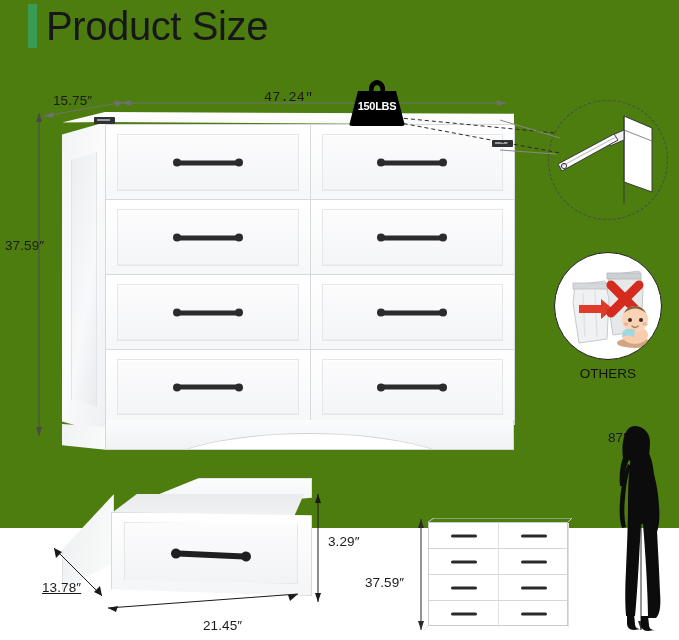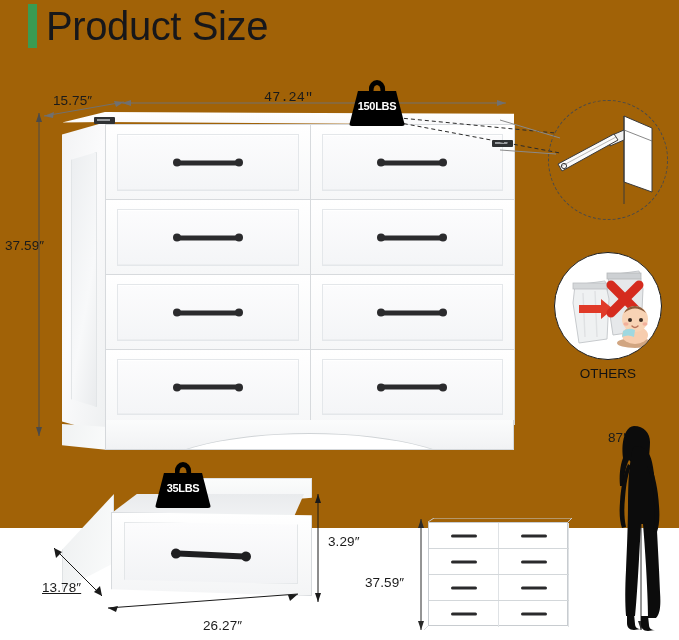--- a/index.html
+++ b/index.html
@@ -6,21 +6,21 @@
   html, body {
     margin: 0; padding: 0;
     width: 679px; height: 640px;
     background: #ffffff;
     font-family: "Liberation Sans", sans-serif;
     overflow: hidden;
   }
   #page {
     position: relative;
     width: 679px; height: 528px;
-    background: #a16207;
+    background: #4d7c0f;
   }
 
   
   #title-row {
     position: absolute;
     left: 28px; top: 4px;
     display: flex;
     align-items: center;
     gap: 9px;
   }
@@ -490,39 +490,34 @@
 
   <div id="loose-drawer">
     <div id="ld-back-top"></div>
     <div id="ld-inner"></div>
     <div id="ld-left"></div>
     <div id="ld-front"></div>
     <div id="ld-front-panel"></div>
     <div id="ld-handle"></div>
   </div>
 
-  <div class="weight-badge" style="left:155px; top:462px;">
-    <div class="ring"></div>
-    <div class="body"></div>
-    <div class="lbl">35LBS</div>
-  </div>
 
   <svg style="position:absolute;left:40px;top:540px;width:80px;height:70px;">
     <line x1="14" y1="8" x2="62" y2="56" stroke="#1a1a1a" stroke-width="1"></line>
     <polygon points="14,8 16,18 22,12" fill="#1a1a1a"></polygon>
     <polygon points="62,56 60,46 54,52" fill="#1a1a1a"></polygon>
   </svg>
   <div class="dim" style="left:42px; top:568px;text-decoration:underline;">13.78″</div>
 
   <svg style="position:absolute;left:100px;top:590px;width:210px;height:30px;">
     <line x1="8" y1="18" x2="198" y2="4" stroke="#1a1a1a" stroke-width="1"></line>
     <polygon points="8,18 18,16 16,22" fill="#1a1a1a"></polygon>
     <polygon points="198,4 188,5 190,11" fill="#1a1a1a"></polygon>
   </svg>
-  <div class="dim" style="left:203px; top:606px;">26.27″</div>
+  <div class="dim" style="left:203px; top:606px;">21.45″</div>
 
   <svg style="position:absolute;left:310px;top:490px;width:16px;height:120px;">
     <line x1="8" y1="4" x2="8" y2="112" stroke="#1a1a1a" stroke-width="1"></line>
     <polygon points="8,4 5,13 11,13" fill="#1a1a1a"></polygon>
     <polygon points="8,112 5,103 11,103" fill="#1a1a1a"></polygon>
   </svg>
   <div class="dim" style="left:328px; top:522px;">3.29″</div>
 
   <div class="dim" style="left:365px; top:563px;">37.59″</div>
   <svg style="position:absolute;left:414px;top:516px;width:14px;height:118px;">

